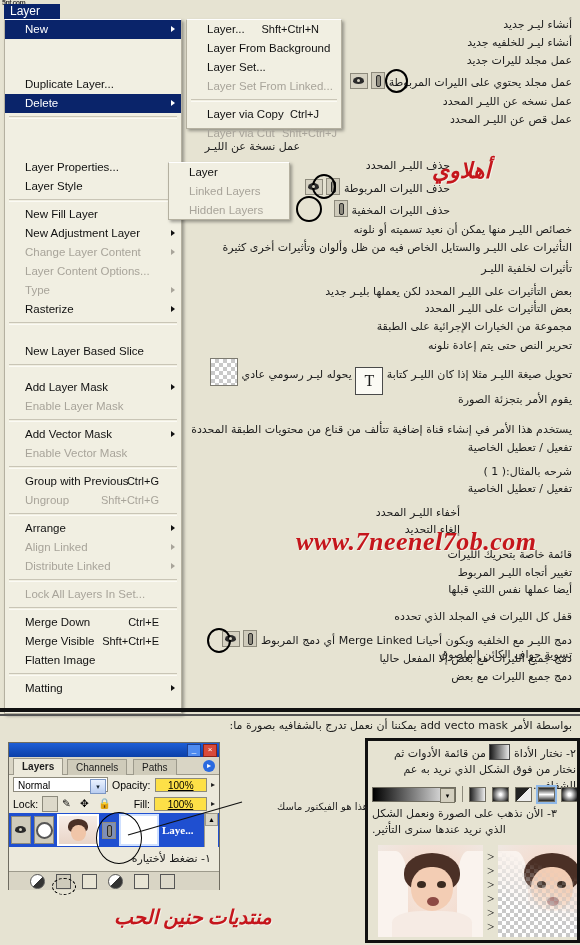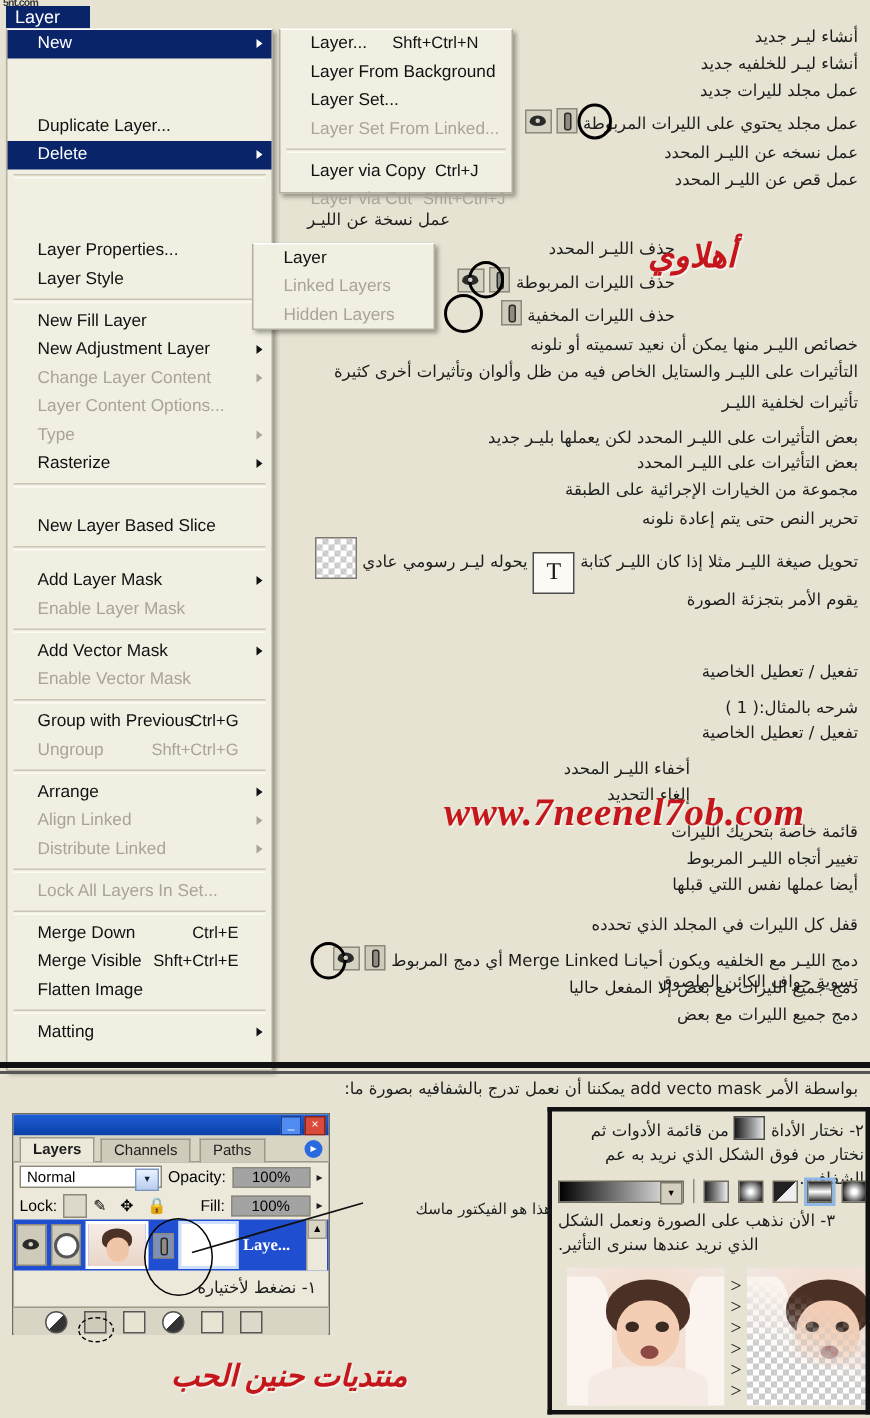--- a/index.html
+++ b/index.html
@@ -159,22 +159,22 @@
   }
   .pal-row{height:19px;display:flex;align-items:center;padding:0 4px;gap:4px;font-size:10.5px;}
   .combo{
     width:96px;height:15px;background:#ffffff;border:1px solid #8d8a7c;
     font-size:10px;line-height:15px;padding-left:4px;position:relative;box-sizing:border-box;
   }
   .combo .cv{position:absolute;right:1px;top:1px;width:14px;height:13px;
     background:linear-gradient(#eaf2ff,#b9cdf0);border:1px solid #7b96c4;
     font-size:7px;line-height:13px;text-align:center;color:#123;}
   .numbox{
-    width:53px;height:14px;background:#a3a3a3;border:1px solid #8d8a7c;
-    font-size:10px;line-height:14px;text-align:center;box-sizing:border-box;
+    width:53px;height:14px;background:#fde047;border:1px solid #8d8a7c;
+    font-size:10px;line-height:14px;text-align:center;box-sizing:border-box;text-decoration:underline;
   }
   .spin{font-size:8px;color:#1c1c1c;}
   .lockicon{width:14px;height:14px;border:1px solid #8d8a7c;background:#ddd9ca;
     display:inline-block;position:relative;}
   .lockicon.plain{border:none;background:transparent;}
   .layer-row{
     height:34px;background:#1f4fd0;display:flex;align-items:center;
     padding:0 2px;gap:3px;position:relative;
   }
   .thumb-eye{width:18px;height:26px;background:#cfcbbb;border:1px solid #8d8a7c;
@@ -451,20 +451,21 @@
   <div class="abs ar ar-right" style="top:339px">تحرير النص حتى يتم إعادة نلونه</div>
 
   <div class="abs ar" style="left:0;width:576px;top:358px;padding-right:4px;box-sizing:border-box">
     <span>تحويل صيغة الليـر مثلا إذا كان الليـر كتابة</span>
     <span class="ic-tbox">T</span>
     <span style="font-family:'DejaVu Sans',sans-serif">يحوله ليـر رسومي عادي</span>
     <span class="ic-check"></span>
   </div>
 
   <div class="abs ar ar-right" style="top:393px">يقوم الأمر بتجزئة الصورة</div>
+  <div class="abs ar ar-right" style="top:423px">يستخدم هذا الأمر في إنشاء قناة إضافية تتألف من قناع من محتويات الطبقة المحددة</div>
   <div class="abs ar ar-right" style="top:441px">تفعيل / تعطيل الخاصية</div>
   <div class="abs ar ar-right" style="top:465px">شرحه بالمثال:( 1 )</div>
   <div class="abs ar ar-right" style="top:482px">تفعيل / تعطيل الخاصية</div>
   <div class="abs ar" style="left:0;width:460px;top:506px;text-align:right">أخفاء الليـر المحدد</div>
   <div class="abs ar" style="left:0;width:460px;top:523px;text-align:right">إلغاء التحديد</div>
   <div class="abs ar ar-right" style="top:548px">قائمة خاصة بتحريك الليرات</div>
   <div class="abs ar ar-right" style="top:566px">تغيير أتجاه الليـر المربوط</div>
   <div class="abs ar ar-right" style="top:583px">أيضا عملها نفس اللتي قبلها</div>
   <div class="abs ar ar-right" style="top:610px">قفل كل الليرات في المجلد الذي تحدده</div>
 

